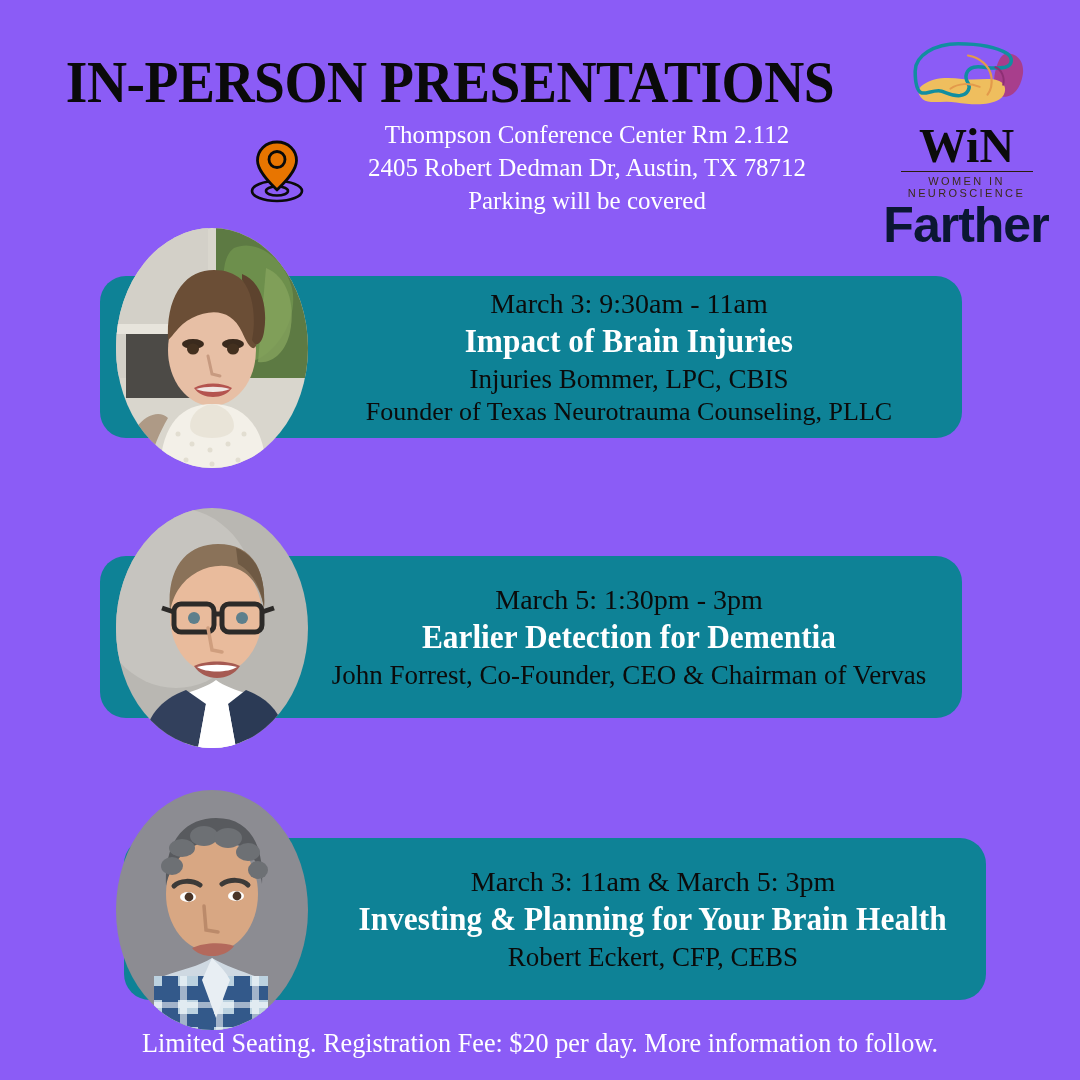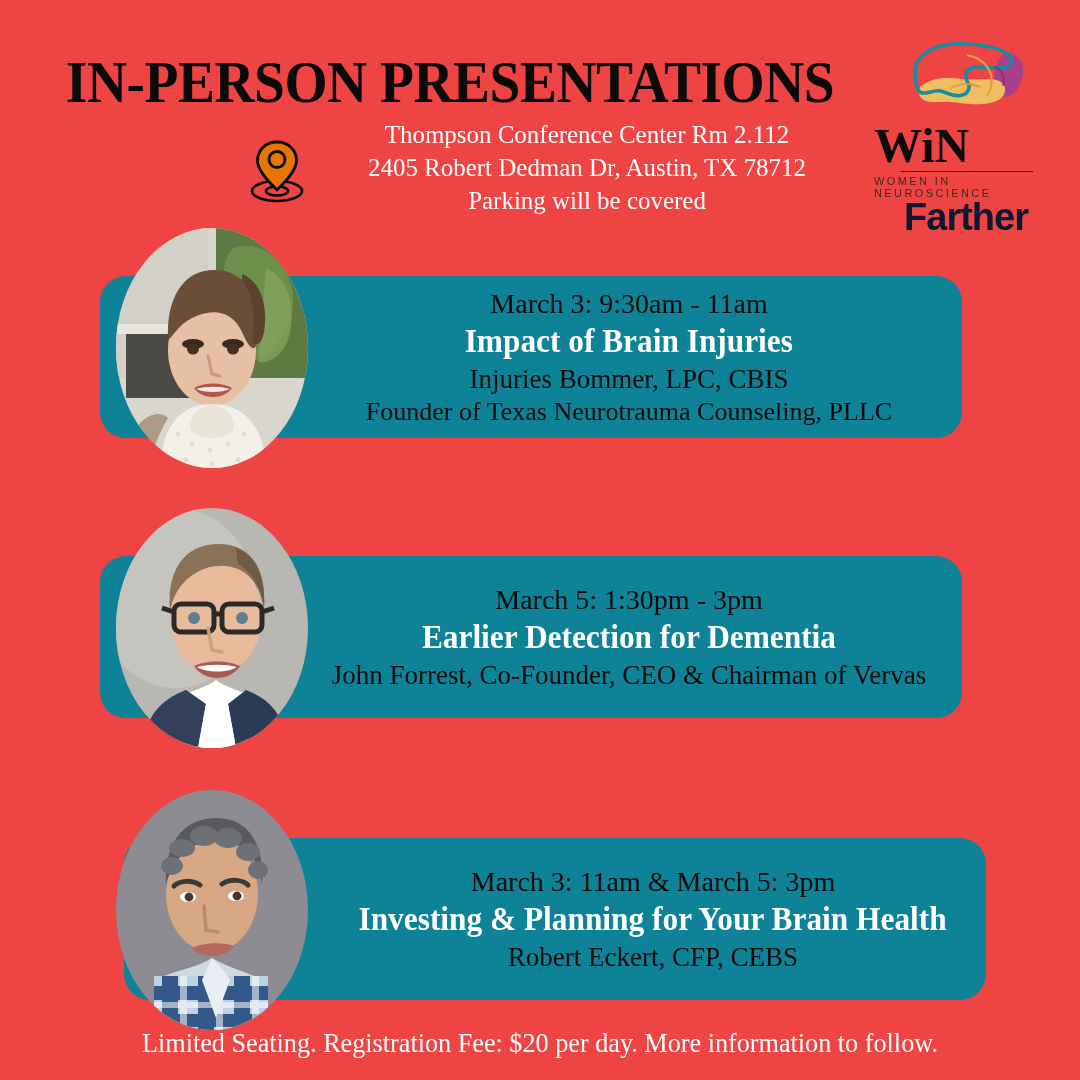--- a/index.html
+++ b/index.html
@@ -9,21 +9,21 @@
   body {
     width: 1080px;
     height: 1080px;
     overflow: hidden;
     font-family: "Liberation Serif", serif;
   }
   .poster {
     position: relative;
     width: 1080px;
     height: 1080px;
-    background: #ef4444;
+    background: #8b5cf6;
     overflow: hidden;
   }
 
   
   .headline {
     position: absolute;
     left: 0;
     top: 48px;
     width: 900px;
     text-align: center;
@@ -62,20 +62,21 @@
     transform-origin: center top;
   }
   .venue-lines div { white-space: nowrap; }
 
   
   .win-logo {
     position: absolute;
     left: 874px;
     top: 34px;
     width: 185px;
+    text-align: center;
   }
   .brain-svg { display: block; margin: 0 auto; }
   .win-word {
     font-family: "Liberation Serif", serif;
     font-weight: bold;
     font-size: 48px;
     line-height: 0.96;
     color: #0B0B0B;
     letter-spacing: 0px;
     margin-top: 1px;
@@ -93,21 +94,21 @@
     color: #3a2a18;
   }
   .farther-logo {
     position: absolute;
     left: 866px;
     top: 196px;
     width: 200px;
     text-align: center;
     font-family: "Liberation Sans", sans-serif;
     font-weight: bold;
-    font-size: 38px;
+    font-size: 50px;
     letter-spacing: -1px;
     color: #0B1733;
   }
 
   
   .row {
     position: absolute;
     left: 0;
     width: 1080px;
   }

